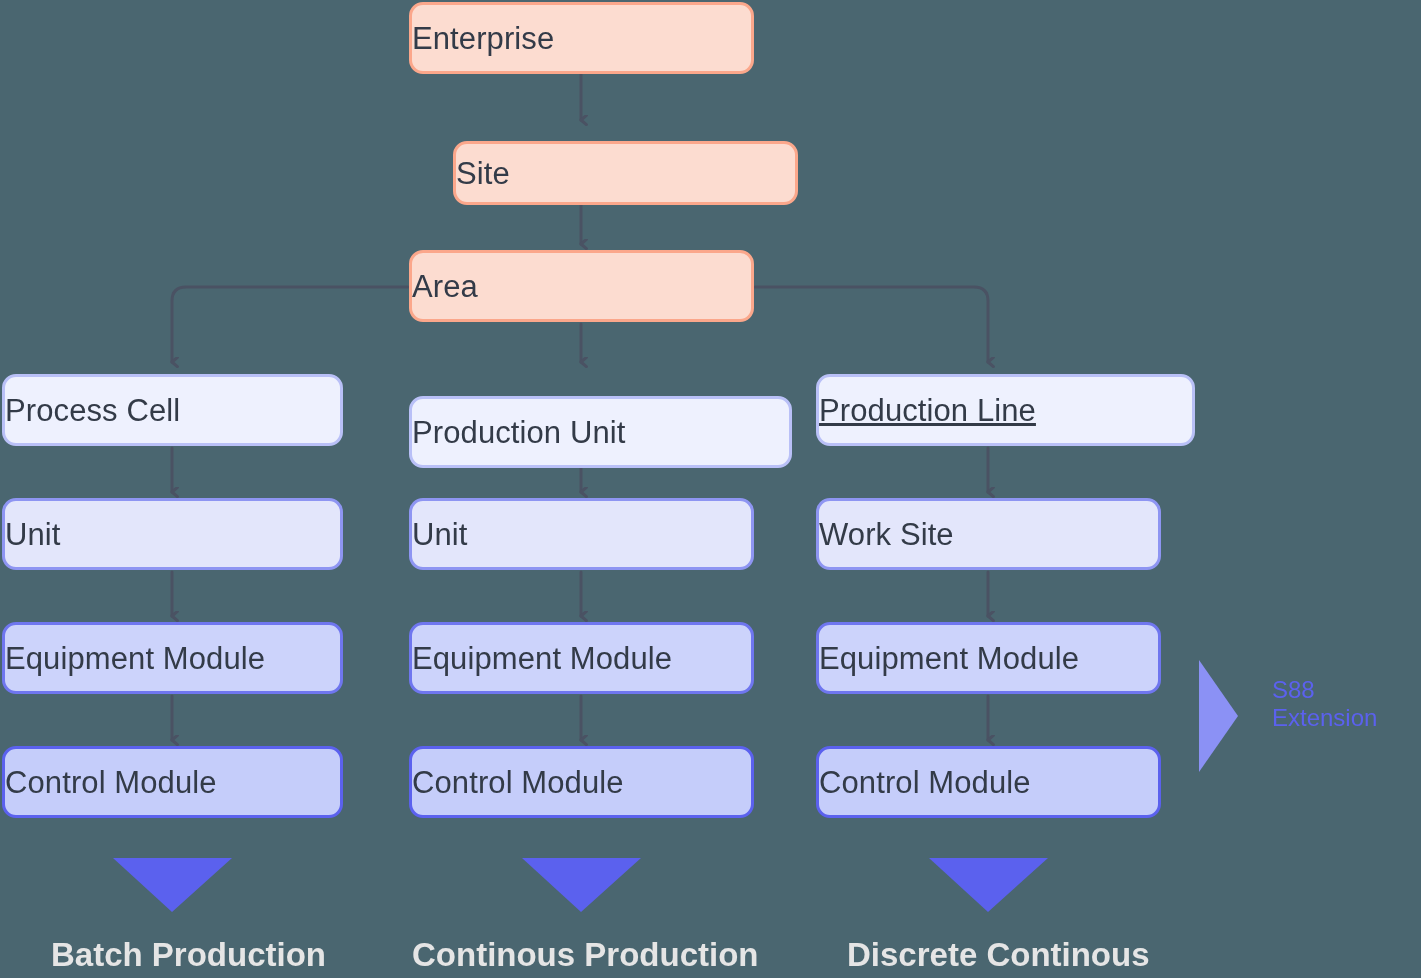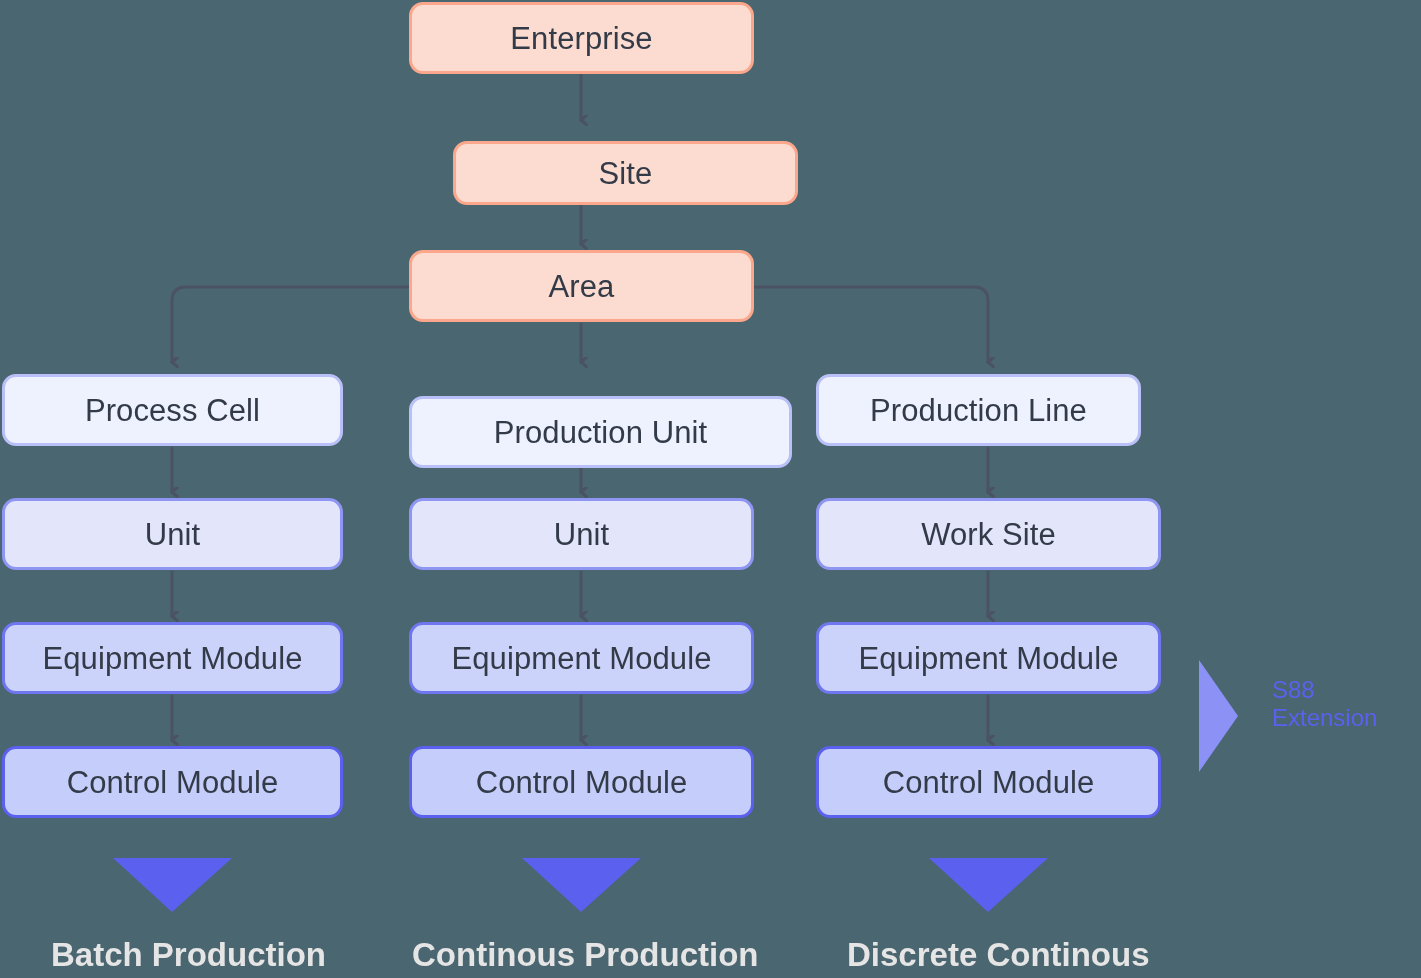--- a/index.html
+++ b/index.html
@@ -22,21 +22,20 @@
     left: 0; top: 0;
     width: 1421px;
     height: 978px;
     pointer-events: none;
   }
   .node {
     position: absolute;
     box-sizing: border-box;
     display: flex;
     align-items: center;
-    justify-content: center;
     border-radius: 14px;
     border-width: 3px;
     border-style: solid;
     color: #333b48;
     font-size: 31px;
     line-height: 1;
     letter-spacing: .1px;
     white-space: nowrap;
     z-index: 3;
   }
@@ -141,21 +140,21 @@
   <div class="node lvl2" style="left:409px; top:498px; width:345px; height:72px;">
     <span>Unit</span>
   </div>
   <div class="node lvl3" style="left:409px; top:622px; width:345px; height:72px;">
     <span>Equipment Module</span>
   </div>
   <div class="node lvl4" style="left:409px; top:746px; width:345px; height:72px;">
     <span>Control Module</span>
   </div>
 
-  <div class="node lvl1" style="left:816px; top:374px; width:325px; height:72px;">
+  <div class="node lvl1" style="left:816px; top:374px; width:379px; height:72px;text-decoration:underline;">
     <span>Production Line</span>
   </div>
   <div class="node lvl2" style="left:816px; top:498px; width:345px; height:72px;">
     <span>Work Site</span>
   </div>
   <div class="node lvl3" style="left:816px; top:622px; width:345px; height:72px;">
     <span>Equipment Module</span>
   </div>
   <div class="node lvl4" style="left:816px; top:746px; width:345px; height:72px;">
     <span>Control Module</span>

